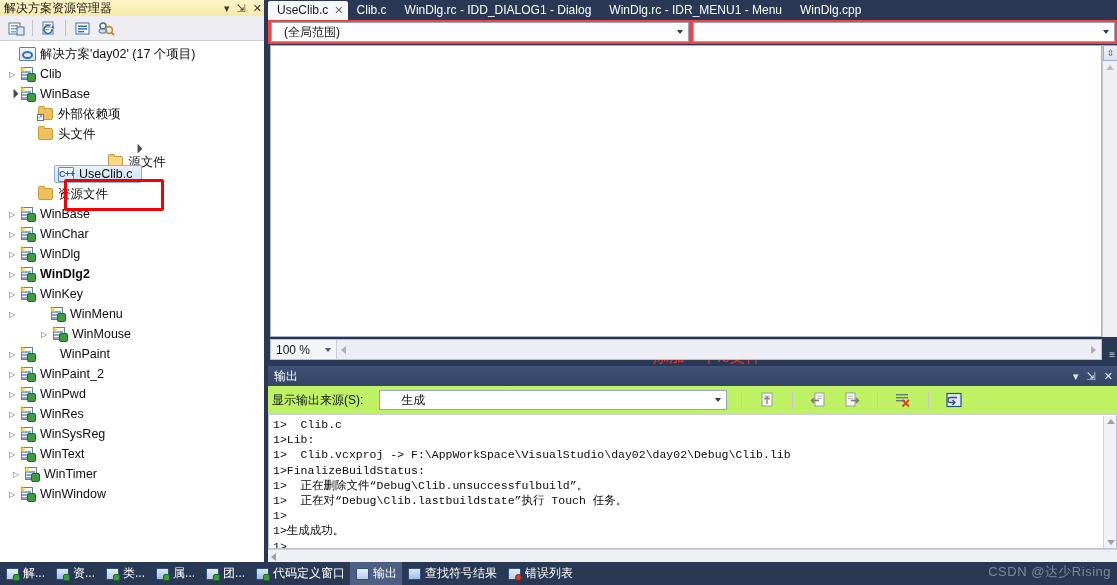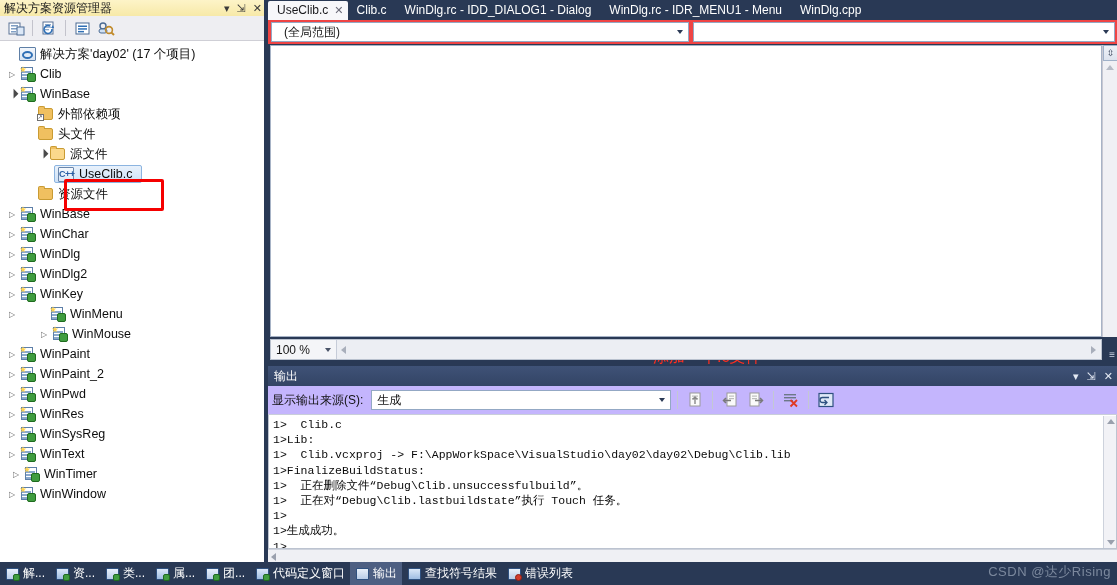--- a/index.html
+++ b/index.html
@@ -89,21 +89,21 @@
   }
   .tw.collapsed::before { content: "\25B7"; color:#6d6d6d; font-size: 8px; }
   .tw.expanded::before  { content: "\25E2"; color:#4a4a4a; font-size: 9px; transform: rotate(-45deg) translate(1px,0px);}
   .tw.empty::before { content: ""; }
   .ticon {
     width: 18px; min-width: 18px; height: 16px;
     margin-right: 4px;
     display: inline-flex; align-items: center; justify-content: center;
   }
   .tlabel { line-height: 16px; }
-  .tlabel.bold { font-weight: normal; }
+  .tlabel.bold { font-weight: bold; }
 
   
   .folder {
     width: 15px; height: 12px;
     background: #f0c060;
     border: 1px solid #c99b33;
     border-radius: 1px 2px 2px 2px;
     position: relative;
     box-sizing: border-box;
   }
@@ -368,34 +368,34 @@
     position: relative;
   }
   .op-title { color: #ffffff; font-size: 12px; line-height: 14px; }
   .op-hbtns {
     position: absolute; right: 4px; top: 0; height: 20px;
     display: flex; align-items: center; gap: 8px;
     color: #e5eaf4; font-size: 11px;
   }
   .op-toolbar {
     height: 28px;
-    background: #c4b5fd;
+    background: #bef264;
     display: flex; align-items: center;
     padding-left: 4px;
-    gap: 4px;
+    gap: 12px;
     border-bottom: 1px solid #c9ced9;
   }
   .op-label { font-size: 12px; color: #121212; margin-right: 4px; }
   #op-source-combo {
-    width: 300px; height: 20px;
+    width: 348px; height: 20px;
     background: #ffffff;
     border: 1px solid #93a8c4;
     box-sizing: border-box;
     display: flex; align-items: center;
-    padding-left: 5px;
+    padding-left: 21px;
     font-size: 12px; color: #141414;
     position: relative;
   }
   #op-source-combo .arrow {
     position: absolute; right: 5px; top: 50%;
     transform: translateY(-50%);
     border-left: 3.5px solid transparent;
     border-right: 3.5px solid transparent;
     border-top: 4px solid #2b3a55;
   }
@@ -621,21 +621,21 @@
         </div>
         <div class="tree-row" style="padding-left: 24px;">
           <span class="tw empty"></span>
           <span class="" style="display: inline-flex; align-items: center;">
             <span class="ticon">
               <span class="folder"></span>
             </span>
             <span class="tlabel">头文件</span>
           </span>
         </div>
-        <div class="tree-row" style="padding-left: 36px;">
+        <div class="tree-row" style="padding-left: 8px; flex-direction: column;">
           <span class="tw expanded"></span>
           <span class="" style="display: inline-flex; align-items: center;">
             <span class="ticon">
               <span class="folder open"></span>
             </span>
             <span class="tlabel">源文件</span>
           </span>
         </div>
         <div class="tree-row" style="padding-left: 42px;">
           <span class="tw empty"></span>
@@ -762,21 +762,21 @@
                 <span class="bar" style="top:10px"></span>
                 <span class="star"></span>
                 <span class="puzzle"></span>
               </span>
             </span>
             <span class="tlabel">WinMouse</span>
           </span>
         </div>
         <div class="tree-row" style="padding-left: 6px;">
           <span class="tw collapsed"></span>
-          <span class="" style="display: inline-flex; align-items: center;">
+          <span class="" style="display: inline-flex; align-items: center; gap: 20px;">
             <span class="ticon">
               <span class="proj">
                 <span class="sheet"></span>
                 <span class="bar" style="top:4px"></span>
                 <span class="bar" style="top:7px"></span>
                 <span class="bar" style="top:10px"></span>
                 <span class="star"></span>
                 <span class="puzzle"></span>
               </span>
             </span>

